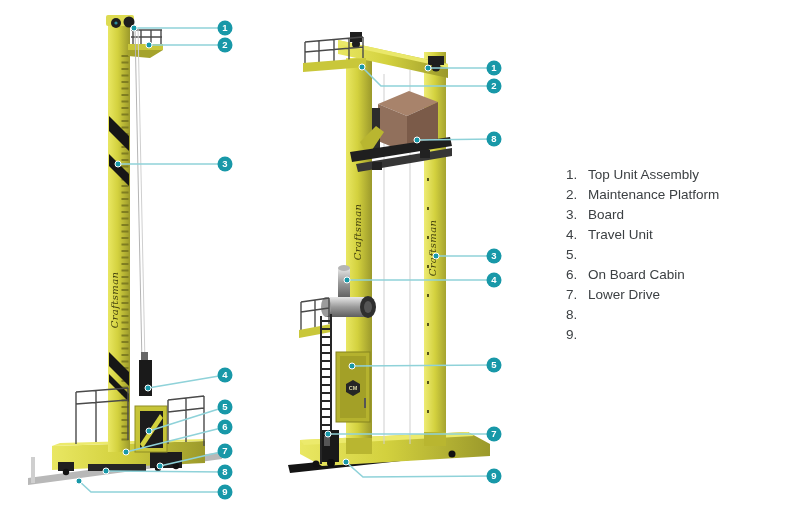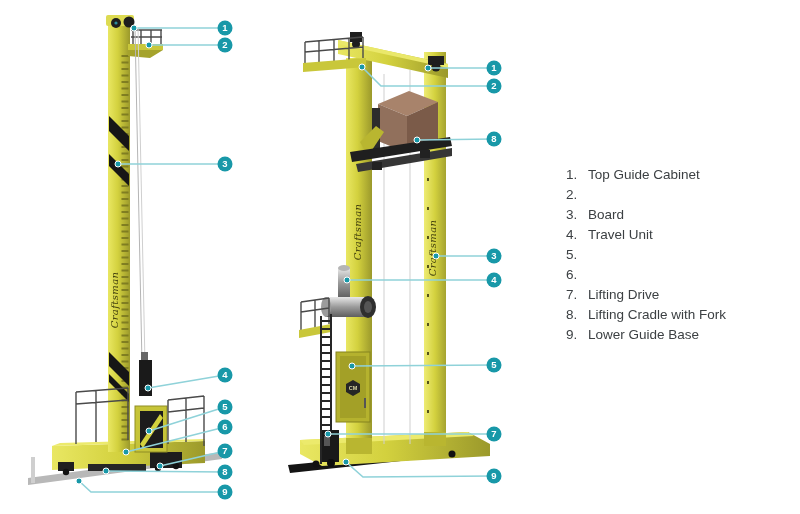--- a/index.html
+++ b/index.html
@@ -277,46 +277,46 @@
           <circle cx="346" cy="462" r="3" class="callout-dot"></circle>
           <circle cx="494" cy="476" r="7.5" class="callout-circle"></circle>
           <text x="494" y="479.4" class="callout-num">9</text>
         </g>
       </g>
   </svg>
 
   <div class="legend">
     <div class="legend-row">
         <span class="legend-num">1.</span>
-        <span class="legend-label">Top Guide Cabinet</span>
+        <span class="legend-label">Top Unit Assembly</span>
       </div>
     <div class="legend-row">
         <span class="legend-num">2.</span>
+        <span class="legend-label">Maintenance Platform</span>
       </div>
     <div class="legend-row">
         <span class="legend-num">3.</span>
         <span class="legend-label">Board</span>
       </div>
     <div class="legend-row">
         <span class="legend-num">4.</span>
         <span class="legend-label">Travel Unit</span>
       </div>
     <div class="legend-row">
         <span class="legend-num">5.</span>
       </div>
     <div class="legend-row">
         <span class="legend-num">6.</span>
+        <span class="legend-label">On Board Cabin</span>
       </div>
     <div class="legend-row">
         <span class="legend-num">7.</span>
-        <span class="legend-label">Lifting Drive</span>
+        <span class="legend-label">Lower Drive</span>
       </div>
     <div class="legend-row">
         <span class="legend-num">8.</span>
-        <span class="legend-label">Lifting Cradle with Fork</span>
       </div>
     <div class="legend-row">
         <span class="legend-num">9.</span>
-        <span class="legend-label">Lower Guide Base</span>
       </div>
   </div>
 
 </div>
 
 </body></html>

